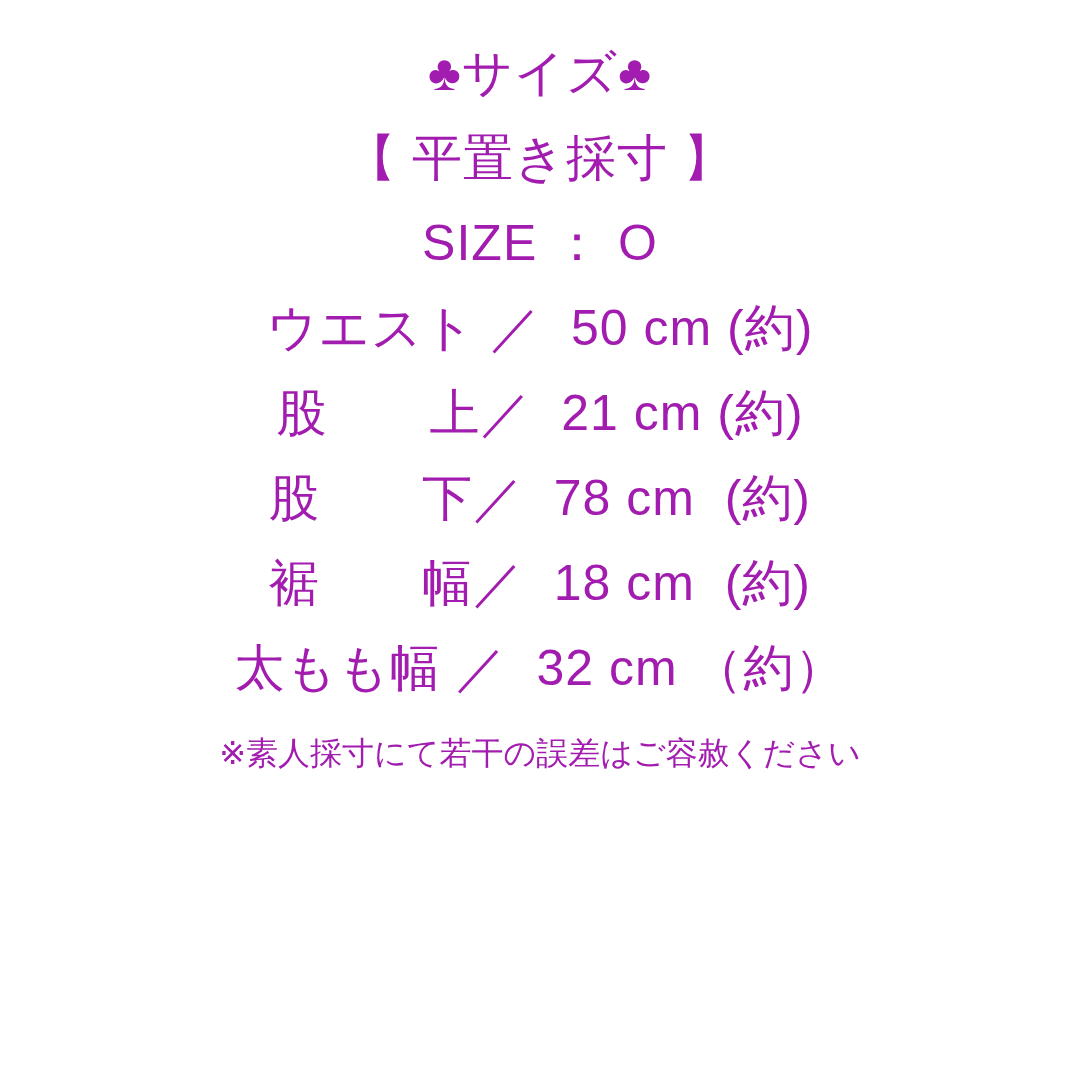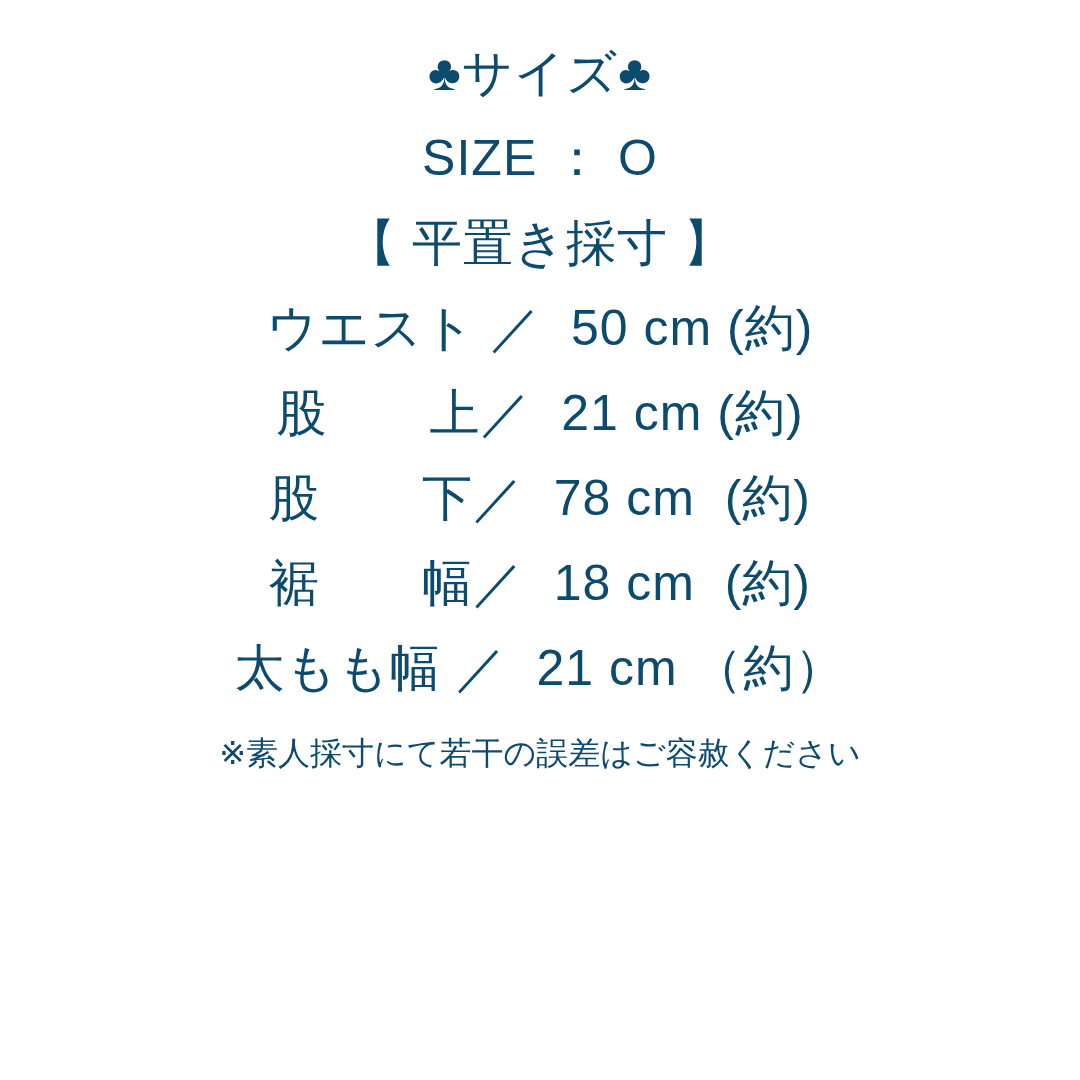--- a/index.html
+++ b/index.html
@@ -8,21 +8,21 @@
     background: #ffffff;
   }
   .canvas {
     position: relative;
     width: 1080px;
     height: 1080px;
     background: #ffffff;
     box-sizing: border-box;
     padding-top: 30px;
     font-family: "Liberation Sans", "DejaVu Sans", sans-serif;
-    color: #0c4a6e;
+    color: #a21caf;
     text-align: center;
     overflow: hidden;
   }
   .line {
     height: 85px;
     display: flex;
     align-items: center;
     justify-content: center;
     font-size: 50px;
     line-height: 1;
@@ -35,30 +35,30 @@
   }
 </style>
 </head>
 <body>
 
 <div class="canvas">
 
   <div class="line title">♣サイズ♣</div>
 
 
+  <div class="line">【 平置き採寸 】</div>
+
   <div class="line">SIZE ： O</div>
-
-  <div class="line">【 平置き採寸 】</div>
 
   <div class="line">ウエスト ／  50 cm (約)</div>
 
 
   <div class="line">股　　上／  21 cm (約)</div>
 
   <div class="line">股　　下／  78 cm  (約)</div>
 
   <div class="line">裾　　幅／  18 cm  (約)</div>
 
-  <div class="line">太もも幅 ／  21 cm （約）</div>
+  <div class="line">太もも幅 ／  32 cm （約）</div>
 
   <div class="line footnote">※素人採寸にて若干の誤差はご容赦ください</div>
 
 </div>
 
 </body></html>

